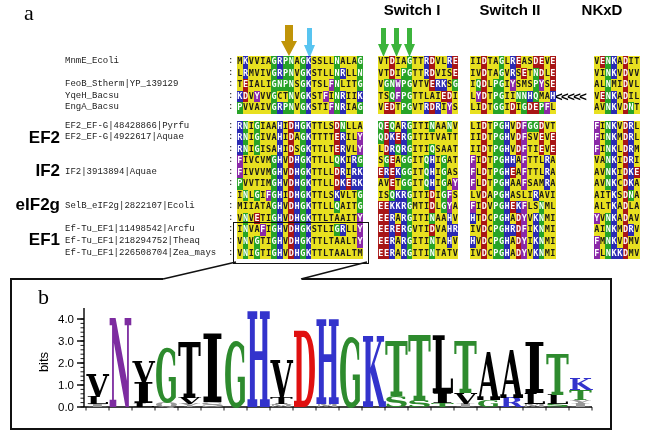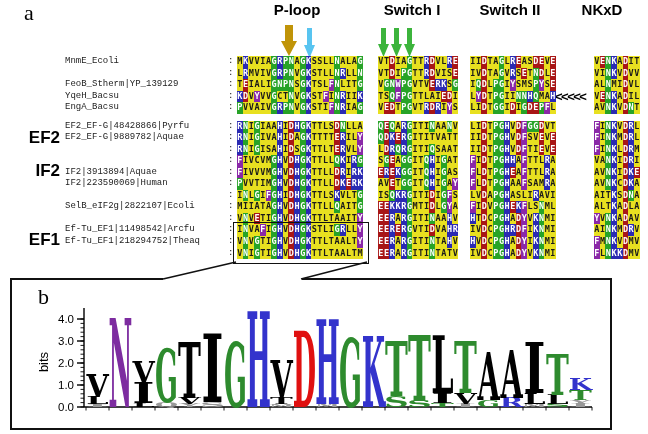--- a/index.html
+++ b/index.html
@@ -40,35 +40,35 @@
   #logo-svg{position:absolute;left:0;top:0;}
   #arrows-svg,#overlay-svg{position:absolute;left:0;top:0;pointer-events:none;}
 </style>
 </head>
 <body>
 
 <div id="fig">
 
   <div id="panel-a-label">a</div>
 
-  <div class="region-header" id="hdr-ploop">P-loop</div>
   <div class="region-header" id="hdr-sw2">Switch II</div>
   <div class="region-header" id="hdr-sw1">Switch I</div>
   <div class="region-header" id="hdr-nkxd">NKxD</div>
 
   <svg id="arrows-svg" width="648" height="60">
     <polygon points="285,25 293,25 293,41 297,41 289,56 281,41 285,41" fill="#c09408"></polygon>
     <polygon points="307,28 312,28 312,45 315,45 309.5,58 304,45 307,45" fill="#58c4f0"></polygon>
     <polygon points="381,28 386,28 386,44 389,44 383.5,57 378,44 381,44" fill="#3cb43c"></polygon>
     <polygon points="394,28 399,28 399,44 402,44 396.5,57 391,44 394,44" fill="#3cb43c"></polygon>
     <polygon points="407,28 412,28 412,44 415,44 409.5,57 404,44 407,44" fill="#3cb43c"></polygon>
   </svg>
 
   <div class="group-label" id="grp-ef2">EF2</div>
   <div class="group-label" id="grp-if2">IF2</div>
+  <div class="group-label" id="grp-eif2g">eIF2g</div>
   <div class="group-label" id="grp-ef1">EF1</div>
 
   <div id="alignment">
       <div class="aln-row" style="top: 56px;">
         <span class="seq-name">MnmE_Ecoli</span>
         <span class="seq-colon">:</span>
         <span class="seq-block" style="left: 237px;"><span class="res" style="background: rgb(232, 224, 32); color: rgb(26, 26, 26);">M</span><span class="res" style="background: rgb(42, 42, 178); color: rgb(255, 255, 255);">K</span><span class="res" style="background: rgb(232, 224, 32); color: rgb(26, 26, 26);">V</span><span class="res" style="background: rgb(232, 224, 32); color: rgb(26, 26, 26);">V</span><span class="res" style="background: rgb(232, 224, 32); color: rgb(26, 26, 26);">I</span><span class="res" style="background: rgb(232, 224, 32); color: rgb(26, 26, 26);">A</span><span class="res" style="background: rgb(39, 163, 39); color: rgb(255, 255, 255);">G</span><span class="res" style="background: rgb(42, 42, 178); color: rgb(255, 255, 255);">R</span><span class="res" style="background: rgb(39, 163, 39); color: rgb(255, 255, 255);">P</span><span class="res" style="background: rgb(39, 163, 39); color: rgb(255, 255, 255);">N</span><span class="res" style="background: rgb(232, 224, 32); color: rgb(26, 26, 26);">A</span><span class="res" style="background: rgb(39, 163, 39); color: rgb(255, 255, 255);">G</span><span class="res" style="background: rgb(42, 42, 178); color: rgb(255, 255, 255);">K</span><span class="res" style="background: rgb(232, 224, 32); color: rgb(26, 26, 26);">S</span><span class="res" style="background: rgb(232, 224, 32); color: rgb(26, 26, 26);">S</span><span class="res" style="background: rgb(232, 224, 32); color: rgb(26, 26, 26);">L</span><span class="res" style="background: rgb(232, 224, 32); color: rgb(26, 26, 26);">L</span><span class="res" style="background: rgb(39, 163, 39); color: rgb(255, 255, 255);">N</span><span class="res" style="background: rgb(232, 224, 32); color: rgb(26, 26, 26);">A</span><span class="res" style="background: rgb(232, 224, 32); color: rgb(26, 26, 26);">L</span><span class="res" style="background: rgb(232, 224, 32); color: rgb(26, 26, 26);">A</span><span class="res" style="background: rgb(39, 163, 39); color: rgb(255, 255, 255);">G</span></span>
         <span class="seq-block" style="left: 378px;"><span class="res" style="background: rgb(232, 224, 32); color: rgb(26, 26, 26);">V</span><span class="res" style="background: rgb(232, 224, 32); color: rgb(26, 26, 26);">T</span><span class="res" style="background: rgb(168, 22, 22); color: rgb(255, 255, 255);">D</span><span class="res" style="background: rgb(232, 224, 32); color: rgb(26, 26, 26);">I</span><span class="res" style="background: rgb(232, 224, 32); color: rgb(26, 26, 26);">A</span><span class="res" style="background: rgb(39, 163, 39); color: rgb(255, 255, 255);">G</span><span class="res" style="background: rgb(232, 224, 32); color: rgb(26, 26, 26);">T</span><span class="res" style="background: rgb(232, 224, 32); color: rgb(26, 26, 26);">T</span><span class="res" style="background: rgb(42, 42, 178); color: rgb(255, 255, 255);">R</span><span class="res" style="background: rgb(168, 22, 22); color: rgb(255, 255, 255);">D</span><span class="res" style="background: rgb(232, 224, 32); color: rgb(26, 26, 26);">V</span><span class="res" style="background: rgb(232, 224, 32); color: rgb(26, 26, 26);">L</span><span class="res" style="background: rgb(42, 42, 178); color: rgb(255, 255, 255);">R</span><span class="res" style="background: rgb(168, 22, 22); color: rgb(255, 255, 255);">E</span></span>
         <span class="seq-block" style="left: 470px;"><span class="res" style="background: rgb(232, 224, 32); color: rgb(26, 26, 26);">I</span><span class="res" style="background: rgb(232, 224, 32); color: rgb(26, 26, 26);">I</span><span class="res" style="background: rgb(168, 22, 22); color: rgb(255, 255, 255);">D</span><span class="res" style="background: rgb(232, 224, 32); color: rgb(26, 26, 26);">T</span><span class="res" style="background: rgb(232, 224, 32); color: rgb(26, 26, 26);">A</span><span class="res" style="background: rgb(39, 163, 39); color: rgb(255, 255, 255);">G</span><span class="res" style="background: rgb(232, 224, 32); color: rgb(26, 26, 26);">L</span><span class="res" style="background: rgb(42, 42, 178); color: rgb(255, 255, 255);">R</span><span class="res" style="background: rgb(168, 22, 22); color: rgb(255, 255, 255);">E</span><span class="res" style="background: rgb(232, 224, 32); color: rgb(26, 26, 26);">A</span><span class="res" style="background: rgb(232, 224, 32); color: rgb(26, 26, 26);">S</span><span class="res" style="background: rgb(168, 22, 22); color: rgb(255, 255, 255);">D</span><span class="res" style="background: rgb(168, 22, 22); color: rgb(255, 255, 255);">E</span><span class="res" style="background: rgb(232, 224, 32); color: rgb(26, 26, 26);">V</span><span class="res" style="background: rgb(168, 22, 22); color: rgb(255, 255, 255);">E</span></span>
         <span class="seq-block" style="left: 594px;"><span class="res" style="background: rgb(232, 224, 32); color: rgb(26, 26, 26);">V</span><span class="res" style="background: rgb(168, 22, 22); color: rgb(255, 255, 255);">E</span><span class="res" style="background: rgb(39, 163, 39); color: rgb(255, 255, 255);">N</span><span class="res" style="background: rgb(42, 42, 178); color: rgb(255, 255, 255);">K</span><span class="res" style="background: rgb(232, 224, 32); color: rgb(26, 26, 26);">A</span><span class="res" style="background: rgb(168, 22, 22); color: rgb(255, 255, 255);">D</span><span class="res" style="background: rgb(232, 224, 32); color: rgb(26, 26, 26);">I</span><span class="res" style="background: rgb(232, 224, 32); color: rgb(26, 26, 26);">T</span></span>
@@ -107,21 +107,21 @@
       </div>
       <div class="aln-row" style="top: 120.5px;">
         <span class="seq-name">EF2_EF-G|48428866|Pyrfu</span>
         <span class="seq-colon">:</span>
         <span class="seq-block" style="left: 237px;"><span class="res" style="background: rgb(42, 42, 178); color: rgb(255, 255, 255);">R</span><span class="res" style="background: rgb(39, 163, 39); color: rgb(255, 255, 255);">N</span><span class="res" style="background: rgb(232, 224, 32); color: rgb(26, 26, 26);">I</span><span class="res" style="background: rgb(39, 163, 39); color: rgb(255, 255, 255);">G</span><span class="res" style="background: rgb(232, 224, 32); color: rgb(26, 26, 26);">I</span><span class="res" style="background: rgb(232, 224, 32); color: rgb(26, 26, 26);">A</span><span class="res" style="background: rgb(232, 224, 32); color: rgb(26, 26, 26);">A</span><span class="res" style="background: rgb(42, 42, 178); color: rgb(255, 255, 255);">H</span><span class="res" style="background: rgb(232, 224, 32); color: rgb(26, 26, 26);">I</span><span class="res" style="background: rgb(168, 22, 22); color: rgb(255, 255, 255);">D</span><span class="res" style="background: rgb(42, 42, 178); color: rgb(255, 255, 255);">H</span><span class="res" style="background: rgb(39, 163, 39); color: rgb(255, 255, 255);">G</span><span class="res" style="background: rgb(42, 42, 178); color: rgb(255, 255, 255);">K</span><span class="res" style="background: rgb(232, 224, 32); color: rgb(26, 26, 26);">T</span><span class="res" style="background: rgb(232, 224, 32); color: rgb(26, 26, 26);">T</span><span class="res" style="background: rgb(232, 224, 32); color: rgb(26, 26, 26);">L</span><span class="res" style="background: rgb(232, 224, 32); color: rgb(26, 26, 26);">S</span><span class="res" style="background: rgb(168, 22, 22); color: rgb(255, 255, 255);">D</span><span class="res" style="background: rgb(39, 163, 39); color: rgb(255, 255, 255);">N</span><span class="res" style="background: rgb(232, 224, 32); color: rgb(26, 26, 26);">L</span><span class="res" style="background: rgb(232, 224, 32); color: rgb(26, 26, 26);">L</span><span class="res" style="background: rgb(232, 224, 32); color: rgb(26, 26, 26);">A</span></span>
         <span class="seq-block" style="left: 378px;"><span class="res" style="background: rgb(39, 163, 39); color: rgb(255, 255, 255);">Q</span><span class="res" style="background: rgb(168, 22, 22); color: rgb(255, 255, 255);">E</span><span class="res" style="background: rgb(39, 163, 39); color: rgb(255, 255, 255);">Q</span><span class="res" style="background: rgb(232, 224, 32); color: rgb(26, 26, 26);">A</span><span class="res" style="background: rgb(42, 42, 178); color: rgb(255, 255, 255);">R</span><span class="res" style="background: rgb(39, 163, 39); color: rgb(255, 255, 255);">G</span><span class="res" style="background: rgb(232, 224, 32); color: rgb(26, 26, 26);">I</span><span class="res" style="background: rgb(232, 224, 32); color: rgb(26, 26, 26);">T</span><span class="res" style="background: rgb(232, 224, 32); color: rgb(26, 26, 26);">I</span><span class="res" style="background: rgb(39, 163, 39); color: rgb(255, 255, 255);">N</span><span class="res" style="background: rgb(232, 224, 32); color: rgb(26, 26, 26);">A</span><span class="res" style="background: rgb(232, 224, 32); color: rgb(26, 26, 26);">A</span><span class="res" style="background: rgb(39, 163, 39); color: rgb(255, 255, 255);">N</span><span class="res" style="background: rgb(232, 224, 32); color: rgb(26, 26, 26);">V</span></span>
         <span class="seq-block" style="left: 470px;"><span class="res" style="background: rgb(232, 224, 32); color: rgb(26, 26, 26);">L</span><span class="res" style="background: rgb(232, 224, 32); color: rgb(26, 26, 26);">I</span><span class="res" style="background: rgb(168, 22, 22); color: rgb(255, 255, 255);">D</span><span class="res" style="background: rgb(232, 224, 32); color: rgb(26, 26, 26);">T</span><span class="res" style="background: rgb(39, 163, 39); color: rgb(255, 255, 255);">P</span><span class="res" style="background: rgb(39, 163, 39); color: rgb(255, 255, 255);">G</span><span class="res" style="background: rgb(42, 42, 178); color: rgb(255, 255, 255);">H</span><span class="res" style="background: rgb(232, 224, 32); color: rgb(26, 26, 26);">V</span><span class="res" style="background: rgb(168, 22, 22); color: rgb(255, 255, 255);">D</span><span class="res" style="background: rgb(138, 40, 168); color: rgb(255, 255, 255);">F</span><span class="res" style="background: rgb(39, 163, 39); color: rgb(255, 255, 255);">G</span><span class="res" style="background: rgb(39, 163, 39); color: rgb(255, 255, 255);">G</span><span class="res" style="background: rgb(168, 22, 22); color: rgb(255, 255, 255);">D</span><span class="res" style="background: rgb(232, 224, 32); color: rgb(26, 26, 26);">V</span><span class="res" style="background: rgb(232, 224, 32); color: rgb(26, 26, 26);">T</span></span>
         <span class="seq-block" style="left: 594px;"><span class="res" style="background: rgb(138, 40, 168); color: rgb(255, 255, 255);">F</span><span class="res" style="background: rgb(232, 224, 32); color: rgb(26, 26, 26);">I</span><span class="res" style="background: rgb(39, 163, 39); color: rgb(255, 255, 255);">N</span><span class="res" style="background: rgb(42, 42, 178); color: rgb(255, 255, 255);">K</span><span class="res" style="background: rgb(232, 224, 32); color: rgb(26, 26, 26);">V</span><span class="res" style="background: rgb(168, 22, 22); color: rgb(255, 255, 255);">D</span><span class="res" style="background: rgb(42, 42, 178); color: rgb(255, 255, 255);">R</span><span class="res" style="background: rgb(232, 224, 32); color: rgb(26, 26, 26);">L</span></span>
       </div>
       <div class="aln-row" style="top: 132.05px;">
-        <span class="seq-name">EF2_EF-G|9889782|Aquae</span>
+        <span class="seq-name">EF2_EF-G|4922617|Aquae</span>
         <span class="seq-colon">:</span>
         <span class="seq-block" style="left: 237px;"><span class="res" style="background: rgb(42, 42, 178); color: rgb(255, 255, 255);">R</span><span class="res" style="background: rgb(39, 163, 39); color: rgb(255, 255, 255);">N</span><span class="res" style="background: rgb(232, 224, 32); color: rgb(26, 26, 26);">I</span><span class="res" style="background: rgb(39, 163, 39); color: rgb(255, 255, 255);">G</span><span class="res" style="background: rgb(232, 224, 32); color: rgb(26, 26, 26);">I</span><span class="res" style="background: rgb(232, 224, 32); color: rgb(26, 26, 26);">V</span><span class="res" style="background: rgb(232, 224, 32); color: rgb(26, 26, 26);">A</span><span class="res" style="background: rgb(42, 42, 178); color: rgb(255, 255, 255);">H</span><span class="res" style="background: rgb(232, 224, 32); color: rgb(26, 26, 26);">I</span><span class="res" style="background: rgb(168, 22, 22); color: rgb(255, 255, 255);">D</span><span class="res" style="background: rgb(232, 224, 32); color: rgb(26, 26, 26);">A</span><span class="res" style="background: rgb(39, 163, 39); color: rgb(255, 255, 255);">G</span><span class="res" style="background: rgb(42, 42, 178); color: rgb(255, 255, 255);">K</span><span class="res" style="background: rgb(232, 224, 32); color: rgb(26, 26, 26);">T</span><span class="res" style="background: rgb(232, 224, 32); color: rgb(26, 26, 26);">T</span><span class="res" style="background: rgb(232, 224, 32); color: rgb(26, 26, 26);">T</span><span class="res" style="background: rgb(232, 224, 32); color: rgb(26, 26, 26);">T</span><span class="res" style="background: rgb(168, 22, 22); color: rgb(255, 255, 255);">E</span><span class="res" style="background: rgb(42, 42, 178); color: rgb(255, 255, 255);">R</span><span class="res" style="background: rgb(232, 224, 32); color: rgb(26, 26, 26);">I</span><span class="res" style="background: rgb(232, 224, 32); color: rgb(26, 26, 26);">L</span><span class="res" style="background: rgb(138, 40, 168); color: rgb(255, 255, 255);">Y</span></span>
         <span class="seq-block" style="left: 378px;"><span class="res" style="background: rgb(39, 163, 39); color: rgb(255, 255, 255);">Q</span><span class="res" style="background: rgb(168, 22, 22); color: rgb(255, 255, 255);">D</span><span class="res" style="background: rgb(42, 42, 178); color: rgb(255, 255, 255);">K</span><span class="res" style="background: rgb(168, 22, 22); color: rgb(255, 255, 255);">E</span><span class="res" style="background: rgb(42, 42, 178); color: rgb(255, 255, 255);">R</span><span class="res" style="background: rgb(39, 163, 39); color: rgb(255, 255, 255);">G</span><span class="res" style="background: rgb(232, 224, 32); color: rgb(26, 26, 26);">I</span><span class="res" style="background: rgb(232, 224, 32); color: rgb(26, 26, 26);">T</span><span class="res" style="background: rgb(232, 224, 32); color: rgb(26, 26, 26);">I</span><span class="res" style="background: rgb(232, 224, 32); color: rgb(26, 26, 26);">T</span><span class="res" style="background: rgb(232, 224, 32); color: rgb(26, 26, 26);">V</span><span class="res" style="background: rgb(232, 224, 32); color: rgb(26, 26, 26);">A</span><span class="res" style="background: rgb(232, 224, 32); color: rgb(26, 26, 26);">T</span><span class="res" style="background: rgb(232, 224, 32); color: rgb(26, 26, 26);">T</span></span>
         <span class="seq-block" style="left: 470px;"><span class="res" style="background: rgb(232, 224, 32); color: rgb(26, 26, 26);">I</span><span class="res" style="background: rgb(232, 224, 32); color: rgb(26, 26, 26);">I</span><span class="res" style="background: rgb(168, 22, 22); color: rgb(255, 255, 255);">D</span><span class="res" style="background: rgb(232, 224, 32); color: rgb(26, 26, 26);">T</span><span class="res" style="background: rgb(39, 163, 39); color: rgb(255, 255, 255);">P</span><span class="res" style="background: rgb(39, 163, 39); color: rgb(255, 255, 255);">G</span><span class="res" style="background: rgb(42, 42, 178); color: rgb(255, 255, 255);">H</span><span class="res" style="background: rgb(232, 224, 32); color: rgb(26, 26, 26);">V</span><span class="res" style="background: rgb(168, 22, 22); color: rgb(255, 255, 255);">D</span><span class="res" style="background: rgb(138, 40, 168); color: rgb(255, 255, 255);">F</span><span class="res" style="background: rgb(232, 224, 32); color: rgb(26, 26, 26);">S</span><span class="res" style="background: rgb(232, 224, 32); color: rgb(26, 26, 26);">V</span><span class="res" style="background: rgb(168, 22, 22); color: rgb(255, 255, 255);">E</span><span class="res" style="background: rgb(232, 224, 32); color: rgb(26, 26, 26);">V</span><span class="res" style="background: rgb(168, 22, 22); color: rgb(255, 255, 255);">E</span></span>
         <span class="seq-block" style="left: 594px;"><span class="res" style="background: rgb(138, 40, 168); color: rgb(255, 255, 255);">F</span><span class="res" style="background: rgb(232, 224, 32); color: rgb(26, 26, 26);">I</span><span class="res" style="background: rgb(39, 163, 39); color: rgb(255, 255, 255);">N</span><span class="res" style="background: rgb(42, 42, 178); color: rgb(255, 255, 255);">K</span><span class="res" style="background: rgb(232, 224, 32); color: rgb(26, 26, 26);">M</span><span class="res" style="background: rgb(168, 22, 22); color: rgb(255, 255, 255);">D</span><span class="res" style="background: rgb(42, 42, 178); color: rgb(255, 255, 255);">R</span><span class="res" style="background: rgb(232, 224, 32); color: rgb(26, 26, 26);">L</span></span>
       </div>
       <div class="aln-row" style="top: 143.6px;">
         <span class="seq-colon">:</span>
         <span class="seq-block" style="left: 237px;"><span class="res" style="background: rgb(42, 42, 178); color: rgb(255, 255, 255);">R</span><span class="res" style="background: rgb(39, 163, 39); color: rgb(255, 255, 255);">N</span><span class="res" style="background: rgb(232, 224, 32); color: rgb(26, 26, 26);">I</span><span class="res" style="background: rgb(39, 163, 39); color: rgb(255, 255, 255);">G</span><span class="res" style="background: rgb(232, 224, 32); color: rgb(26, 26, 26);">I</span><span class="res" style="background: rgb(232, 224, 32); color: rgb(26, 26, 26);">S</span><span class="res" style="background: rgb(232, 224, 32); color: rgb(26, 26, 26);">A</span><span class="res" style="background: rgb(42, 42, 178); color: rgb(255, 255, 255);">H</span><span class="res" style="background: rgb(232, 224, 32); color: rgb(26, 26, 26);">I</span><span class="res" style="background: rgb(168, 22, 22); color: rgb(255, 255, 255);">D</span><span class="res" style="background: rgb(232, 224, 32); color: rgb(26, 26, 26);">S</span><span class="res" style="background: rgb(39, 163, 39); color: rgb(255, 255, 255);">G</span><span class="res" style="background: rgb(42, 42, 178); color: rgb(255, 255, 255);">K</span><span class="res" style="background: rgb(232, 224, 32); color: rgb(26, 26, 26);">T</span><span class="res" style="background: rgb(232, 224, 32); color: rgb(26, 26, 26);">T</span><span class="res" style="background: rgb(232, 224, 32); color: rgb(26, 26, 26);">L</span><span class="res" style="background: rgb(232, 224, 32); color: rgb(26, 26, 26);">T</span><span class="res" style="background: rgb(168, 22, 22); color: rgb(255, 255, 255);">E</span><span class="res" style="background: rgb(42, 42, 178); color: rgb(255, 255, 255);">R</span><span class="res" style="background: rgb(232, 224, 32); color: rgb(26, 26, 26);">V</span><span class="res" style="background: rgb(232, 224, 32); color: rgb(26, 26, 26);">L</span><span class="res" style="background: rgb(138, 40, 168); color: rgb(255, 255, 255);">Y</span></span>
         <span class="seq-block" style="left: 378px;"><span class="res" style="background: rgb(232, 224, 32); color: rgb(26, 26, 26);">L</span><span class="res" style="background: rgb(168, 22, 22); color: rgb(255, 255, 255);">D</span><span class="res" style="background: rgb(42, 42, 178); color: rgb(255, 255, 255);">R</span><span class="res" style="background: rgb(39, 163, 39); color: rgb(255, 255, 255);">Q</span><span class="res" style="background: rgb(42, 42, 178); color: rgb(255, 255, 255);">R</span><span class="res" style="background: rgb(39, 163, 39); color: rgb(255, 255, 255);">G</span><span class="res" style="background: rgb(232, 224, 32); color: rgb(26, 26, 26);">I</span><span class="res" style="background: rgb(232, 224, 32); color: rgb(26, 26, 26);">T</span><span class="res" style="background: rgb(232, 224, 32); color: rgb(26, 26, 26);">I</span><span class="res" style="background: rgb(39, 163, 39); color: rgb(255, 255, 255);">Q</span><span class="res" style="background: rgb(232, 224, 32); color: rgb(26, 26, 26);">S</span><span class="res" style="background: rgb(232, 224, 32); color: rgb(26, 26, 26);">A</span><span class="res" style="background: rgb(232, 224, 32); color: rgb(26, 26, 26);">A</span><span class="res" style="background: rgb(232, 224, 32); color: rgb(26, 26, 26);">T</span></span>
@@ -137,21 +137,20 @@
       </div>
       <div class="aln-row" style="top: 166.7px;">
         <span class="seq-name">IF2|3913894|Aquae</span>
         <span class="seq-colon">:</span>
         <span class="seq-block" style="left: 237px;"><span class="res" style="background: rgb(138, 40, 168); color: rgb(255, 255, 255);">F</span><span class="res" style="background: rgb(232, 224, 32); color: rgb(26, 26, 26);">I</span><span class="res" style="background: rgb(232, 224, 32); color: rgb(26, 26, 26);">V</span><span class="res" style="background: rgb(232, 224, 32); color: rgb(26, 26, 26);">V</span><span class="res" style="background: rgb(232, 224, 32); color: rgb(26, 26, 26);">V</span><span class="res" style="background: rgb(232, 224, 32); color: rgb(26, 26, 26);">M</span><span class="res" style="background: rgb(39, 163, 39); color: rgb(255, 255, 255);">G</span><span class="res" style="background: rgb(42, 42, 178); color: rgb(255, 255, 255);">H</span><span class="res" style="background: rgb(232, 224, 32); color: rgb(26, 26, 26);">V</span><span class="res" style="background: rgb(168, 22, 22); color: rgb(255, 255, 255);">D</span><span class="res" style="background: rgb(42, 42, 178); color: rgb(255, 255, 255);">H</span><span class="res" style="background: rgb(39, 163, 39); color: rgb(255, 255, 255);">G</span><span class="res" style="background: rgb(42, 42, 178); color: rgb(255, 255, 255);">K</span><span class="res" style="background: rgb(232, 224, 32); color: rgb(26, 26, 26);">T</span><span class="res" style="background: rgb(232, 224, 32); color: rgb(26, 26, 26);">T</span><span class="res" style="background: rgb(232, 224, 32); color: rgb(26, 26, 26);">L</span><span class="res" style="background: rgb(232, 224, 32); color: rgb(26, 26, 26);">L</span><span class="res" style="background: rgb(168, 22, 22); color: rgb(255, 255, 255);">D</span><span class="res" style="background: rgb(42, 42, 178); color: rgb(255, 255, 255);">R</span><span class="res" style="background: rgb(232, 224, 32); color: rgb(26, 26, 26);">I</span><span class="res" style="background: rgb(42, 42, 178); color: rgb(255, 255, 255);">R</span><span class="res" style="background: rgb(42, 42, 178); color: rgb(255, 255, 255);">K</span></span>
         <span class="seq-block" style="left: 378px;"><span class="res" style="background: rgb(168, 22, 22); color: rgb(255, 255, 255);">E</span><span class="res" style="background: rgb(42, 42, 178); color: rgb(255, 255, 255);">R</span><span class="res" style="background: rgb(168, 22, 22); color: rgb(255, 255, 255);">E</span><span class="res" style="background: rgb(42, 42, 178); color: rgb(255, 255, 255);">K</span><span class="res" style="background: rgb(39, 163, 39); color: rgb(255, 255, 255);">G</span><span class="res" style="background: rgb(39, 163, 39); color: rgb(255, 255, 255);">G</span><span class="res" style="background: rgb(232, 224, 32); color: rgb(26, 26, 26);">I</span><span class="res" style="background: rgb(232, 224, 32); color: rgb(26, 26, 26);">T</span><span class="res" style="background: rgb(39, 163, 39); color: rgb(255, 255, 255);">Q</span><span class="res" style="background: rgb(42, 42, 178); color: rgb(255, 255, 255);">H</span><span class="res" style="background: rgb(232, 224, 32); color: rgb(26, 26, 26);">I</span><span class="res" style="background: rgb(39, 163, 39); color: rgb(255, 255, 255);">G</span><span class="res" style="background: rgb(232, 224, 32); color: rgb(26, 26, 26);">A</span><span class="res" style="background: rgb(232, 224, 32); color: rgb(26, 26, 26);">S</span></span>
         <span class="seq-block" style="left: 470px;"><span class="res" style="background: rgb(138, 40, 168); color: rgb(255, 255, 255);">F</span><span class="res" style="background: rgb(232, 224, 32); color: rgb(26, 26, 26);">L</span><span class="res" style="background: rgb(168, 22, 22); color: rgb(255, 255, 255);">D</span><span class="res" style="background: rgb(232, 224, 32); color: rgb(26, 26, 26);">T</span><span class="res" style="background: rgb(39, 163, 39); color: rgb(255, 255, 255);">P</span><span class="res" style="background: rgb(39, 163, 39); color: rgb(255, 255, 255);">G</span><span class="res" style="background: rgb(42, 42, 178); color: rgb(255, 255, 255);">H</span><span class="res" style="background: rgb(168, 22, 22); color: rgb(255, 255, 255);">E</span><span class="res" style="background: rgb(232, 224, 32); color: rgb(26, 26, 26);">A</span><span class="res" style="background: rgb(138, 40, 168); color: rgb(255, 255, 255);">F</span><span class="res" style="background: rgb(232, 224, 32); color: rgb(26, 26, 26);">T</span><span class="res" style="background: rgb(232, 224, 32); color: rgb(26, 26, 26);">T</span><span class="res" style="background: rgb(232, 224, 32); color: rgb(26, 26, 26);">L</span><span class="res" style="background: rgb(42, 42, 178); color: rgb(255, 255, 255);">R</span><span class="res" style="background: rgb(232, 224, 32); color: rgb(26, 26, 26);">A</span></span>
         <span class="seq-block" style="left: 594px;"><span class="res" style="background: rgb(232, 224, 32); color: rgb(26, 26, 26);">A</span><span class="res" style="background: rgb(232, 224, 32); color: rgb(26, 26, 26);">V</span><span class="res" style="background: rgb(39, 163, 39); color: rgb(255, 255, 255);">N</span><span class="res" style="background: rgb(42, 42, 178); color: rgb(255, 255, 255);">K</span><span class="res" style="background: rgb(232, 224, 32); color: rgb(26, 26, 26);">I</span><span class="res" style="background: rgb(168, 22, 22); color: rgb(255, 255, 255);">D</span><span class="res" style="background: rgb(42, 42, 178); color: rgb(255, 255, 255);">K</span><span class="res" style="background: rgb(168, 22, 22); color: rgb(255, 255, 255);">E</span></span>
       </div>
       <div class="aln-row" style="top: 178.25px;">
-        <span class="seq-name">IF2|223590069|Human</span>
         <span class="seq-colon">:</span>
         <span class="seq-block" style="left: 237px;"><span class="res" style="background: rgb(39, 163, 39); color: rgb(255, 255, 255);">P</span><span class="res" style="background: rgb(232, 224, 32); color: rgb(26, 26, 26);">V</span><span class="res" style="background: rgb(232, 224, 32); color: rgb(26, 26, 26);">V</span><span class="res" style="background: rgb(232, 224, 32); color: rgb(26, 26, 26);">T</span><span class="res" style="background: rgb(232, 224, 32); color: rgb(26, 26, 26);">I</span><span class="res" style="background: rgb(232, 224, 32); color: rgb(26, 26, 26);">M</span><span class="res" style="background: rgb(39, 163, 39); color: rgb(255, 255, 255);">G</span><span class="res" style="background: rgb(42, 42, 178); color: rgb(255, 255, 255);">H</span><span class="res" style="background: rgb(232, 224, 32); color: rgb(26, 26, 26);">V</span><span class="res" style="background: rgb(168, 22, 22); color: rgb(255, 255, 255);">D</span><span class="res" style="background: rgb(42, 42, 178); color: rgb(255, 255, 255);">H</span><span class="res" style="background: rgb(39, 163, 39); color: rgb(255, 255, 255);">G</span><span class="res" style="background: rgb(42, 42, 178); color: rgb(255, 255, 255);">K</span><span class="res" style="background: rgb(232, 224, 32); color: rgb(26, 26, 26);">T</span><span class="res" style="background: rgb(232, 224, 32); color: rgb(26, 26, 26);">T</span><span class="res" style="background: rgb(232, 224, 32); color: rgb(26, 26, 26);">L</span><span class="res" style="background: rgb(232, 224, 32); color: rgb(26, 26, 26);">L</span><span class="res" style="background: rgb(168, 22, 22); color: rgb(255, 255, 255);">D</span><span class="res" style="background: rgb(42, 42, 178); color: rgb(255, 255, 255);">K</span><span class="res" style="background: rgb(168, 22, 22); color: rgb(255, 255, 255);">E</span><span class="res" style="background: rgb(42, 42, 178); color: rgb(255, 255, 255);">R</span><span class="res" style="background: rgb(42, 42, 178); color: rgb(255, 255, 255);">K</span></span>
         <span class="seq-block" style="left: 378px;"><span class="res" style="background: rgb(232, 224, 32); color: rgb(26, 26, 26);">A</span><span class="res" style="background: rgb(232, 224, 32); color: rgb(26, 26, 26);">V</span><span class="res" style="background: rgb(168, 22, 22); color: rgb(255, 255, 255);">E</span><span class="res" style="background: rgb(232, 224, 32); color: rgb(26, 26, 26);">T</span><span class="res" style="background: rgb(39, 163, 39); color: rgb(255, 255, 255);">G</span><span class="res" style="background: rgb(39, 163, 39); color: rgb(255, 255, 255);">G</span><span class="res" style="background: rgb(232, 224, 32); color: rgb(26, 26, 26);">I</span><span class="res" style="background: rgb(232, 224, 32); color: rgb(26, 26, 26);">T</span><span class="res" style="background: rgb(39, 163, 39); color: rgb(255, 255, 255);">Q</span><span class="res" style="background: rgb(42, 42, 178); color: rgb(255, 255, 255);">H</span><span class="res" style="background: rgb(232, 224, 32); color: rgb(26, 26, 26);">I</span><span class="res" style="background: rgb(39, 163, 39); color: rgb(255, 255, 255);">G</span><span class="res" style="background: rgb(232, 224, 32); color: rgb(26, 26, 26);">A</span><span class="res" style="background: rgb(138, 40, 168); color: rgb(255, 255, 255);">Y</span></span>
         <span class="seq-block" style="left: 470px;"><span class="res" style="background: rgb(138, 40, 168); color: rgb(255, 255, 255);">F</span><span class="res" style="background: rgb(232, 224, 32); color: rgb(26, 26, 26);">L</span><span class="res" style="background: rgb(168, 22, 22); color: rgb(255, 255, 255);">D</span><span class="res" style="background: rgb(232, 224, 32); color: rgb(26, 26, 26);">T</span><span class="res" style="background: rgb(39, 163, 39); color: rgb(255, 255, 255);">P</span><span class="res" style="background: rgb(39, 163, 39); color: rgb(255, 255, 255);">G</span><span class="res" style="background: rgb(42, 42, 178); color: rgb(255, 255, 255);">H</span><span class="res" style="background: rgb(232, 224, 32); color: rgb(26, 26, 26);">A</span><span class="res" style="background: rgb(232, 224, 32); color: rgb(26, 26, 26);">A</span><span class="res" style="background: rgb(138, 40, 168); color: rgb(255, 255, 255);">F</span><span class="res" style="background: rgb(232, 224, 32); color: rgb(26, 26, 26);">S</span><span class="res" style="background: rgb(232, 224, 32); color: rgb(26, 26, 26);">A</span><span class="res" style="background: rgb(232, 224, 32); color: rgb(26, 26, 26);">M</span><span class="res" style="background: rgb(42, 42, 178); color: rgb(255, 255, 255);">R</span><span class="res" style="background: rgb(232, 224, 32); color: rgb(26, 26, 26);">A</span></span>
         <span class="seq-block" style="left: 594px;"><span class="res" style="background: rgb(232, 224, 32); color: rgb(26, 26, 26);">A</span><span class="res" style="background: rgb(232, 224, 32); color: rgb(26, 26, 26);">V</span><span class="res" style="background: rgb(39, 163, 39); color: rgb(255, 255, 255);">N</span><span class="res" style="background: rgb(42, 42, 178); color: rgb(255, 255, 255);">K</span><span class="res" style="background: rgb(232, 224, 32); color: rgb(26, 26, 26);">C</span><span class="res" style="background: rgb(168, 22, 22); color: rgb(255, 255, 255);">D</span><span class="res" style="background: rgb(42, 42, 178); color: rgb(255, 255, 255);">K</span><span class="res" style="background: rgb(232, 224, 32); color: rgb(26, 26, 26);">A</span></span>
       </div>
       <div class="aln-row" style="top: 189.8px;">
         <span class="seq-colon">:</span>
         <span class="seq-block" style="left: 237px;"><span class="res" style="background: rgb(232, 224, 32); color: rgb(26, 26, 26);">I</span><span class="res" style="background: rgb(39, 163, 39); color: rgb(255, 255, 255);">N</span><span class="res" style="background: rgb(232, 224, 32); color: rgb(26, 26, 26);">L</span><span class="res" style="background: rgb(39, 163, 39); color: rgb(255, 255, 255);">G</span><span class="res" style="background: rgb(232, 224, 32); color: rgb(26, 26, 26);">I</span><span class="res" style="background: rgb(138, 40, 168); color: rgb(255, 255, 255);">F</span><span class="res" style="background: rgb(39, 163, 39); color: rgb(255, 255, 255);">G</span><span class="res" style="background: rgb(42, 42, 178); color: rgb(255, 255, 255);">H</span><span class="res" style="background: rgb(232, 224, 32); color: rgb(26, 26, 26);">I</span><span class="res" style="background: rgb(168, 22, 22); color: rgb(255, 255, 255);">D</span><span class="res" style="background: rgb(42, 42, 178); color: rgb(255, 255, 255);">H</span><span class="res" style="background: rgb(39, 163, 39); color: rgb(255, 255, 255);">G</span><span class="res" style="background: rgb(42, 42, 178); color: rgb(255, 255, 255);">K</span><span class="res" style="background: rgb(232, 224, 32); color: rgb(26, 26, 26);">T</span><span class="res" style="background: rgb(232, 224, 32); color: rgb(26, 26, 26);">T</span><span class="res" style="background: rgb(232, 224, 32); color: rgb(26, 26, 26);">L</span><span class="res" style="background: rgb(232, 224, 32); color: rgb(26, 26, 26);">S</span><span class="res" style="background: rgb(42, 42, 178); color: rgb(255, 255, 255);">K</span><span class="res" style="background: rgb(232, 224, 32); color: rgb(26, 26, 26);">V</span><span class="res" style="background: rgb(232, 224, 32); color: rgb(26, 26, 26);">L</span><span class="res" style="background: rgb(232, 224, 32); color: rgb(26, 26, 26);">T</span><span class="res" style="background: rgb(39, 163, 39); color: rgb(255, 255, 255);">G</span></span>
         <span class="seq-block" style="left: 378px;"><span class="res" style="background: rgb(232, 224, 32); color: rgb(26, 26, 26);">I</span><span class="res" style="background: rgb(232, 224, 32); color: rgb(26, 26, 26);">S</span><span class="res" style="background: rgb(39, 163, 39); color: rgb(255, 255, 255);">Q</span><span class="res" style="background: rgb(42, 42, 178); color: rgb(255, 255, 255);">K</span><span class="res" style="background: rgb(42, 42, 178); color: rgb(255, 255, 255);">R</span><span class="res" style="background: rgb(39, 163, 39); color: rgb(255, 255, 255);">G</span><span class="res" style="background: rgb(232, 224, 32); color: rgb(26, 26, 26);">I</span><span class="res" style="background: rgb(232, 224, 32); color: rgb(26, 26, 26);">T</span><span class="res" style="background: rgb(232, 224, 32); color: rgb(26, 26, 26);">I</span><span class="res" style="background: rgb(168, 22, 22); color: rgb(255, 255, 255);">D</span><span class="res" style="background: rgb(232, 224, 32); color: rgb(26, 26, 26);">I</span><span class="res" style="background: rgb(39, 163, 39); color: rgb(255, 255, 255);">G</span><span class="res" style="background: rgb(138, 40, 168); color: rgb(255, 255, 255);">F</span><span class="res" style="background: rgb(232, 224, 32); color: rgb(26, 26, 26);">S</span></span>
@@ -183,20 +182,21 @@
       </div>
       <div class="aln-row" style="top: 236px;">
         <span class="seq-name">Ef-Tu_EF1|218294752|Theaq</span>
         <span class="seq-colon">:</span>
         <span class="seq-block" style="left: 237px;"><span class="res" style="background: rgb(232, 224, 32); color: rgb(26, 26, 26);">V</span><span class="res" style="background: rgb(39, 163, 39); color: rgb(255, 255, 255);">N</span><span class="res" style="background: rgb(232, 224, 32); color: rgb(26, 26, 26);">V</span><span class="res" style="background: rgb(39, 163, 39); color: rgb(255, 255, 255);">G</span><span class="res" style="background: rgb(232, 224, 32); color: rgb(26, 26, 26);">T</span><span class="res" style="background: rgb(232, 224, 32); color: rgb(26, 26, 26);">I</span><span class="res" style="background: rgb(39, 163, 39); color: rgb(255, 255, 255);">G</span><span class="res" style="background: rgb(42, 42, 178); color: rgb(255, 255, 255);">H</span><span class="res" style="background: rgb(232, 224, 32); color: rgb(26, 26, 26);">V</span><span class="res" style="background: rgb(168, 22, 22); color: rgb(255, 255, 255);">D</span><span class="res" style="background: rgb(42, 42, 178); color: rgb(255, 255, 255);">H</span><span class="res" style="background: rgb(39, 163, 39); color: rgb(255, 255, 255);">G</span><span class="res" style="background: rgb(42, 42, 178); color: rgb(255, 255, 255);">K</span><span class="res" style="background: rgb(232, 224, 32); color: rgb(26, 26, 26);">T</span><span class="res" style="background: rgb(232, 224, 32); color: rgb(26, 26, 26);">T</span><span class="res" style="background: rgb(232, 224, 32); color: rgb(26, 26, 26);">L</span><span class="res" style="background: rgb(232, 224, 32); color: rgb(26, 26, 26);">T</span><span class="res" style="background: rgb(232, 224, 32); color: rgb(26, 26, 26);">A</span><span class="res" style="background: rgb(232, 224, 32); color: rgb(26, 26, 26);">A</span><span class="res" style="background: rgb(232, 224, 32); color: rgb(26, 26, 26);">L</span><span class="res" style="background: rgb(232, 224, 32); color: rgb(26, 26, 26);">T</span><span class="res" style="background: rgb(138, 40, 168); color: rgb(255, 255, 255);">Y</span></span>
         <span class="seq-block" style="left: 378px;"><span class="res" style="background: rgb(168, 22, 22); color: rgb(255, 255, 255);">E</span><span class="res" style="background: rgb(168, 22, 22); color: rgb(255, 255, 255);">E</span><span class="res" style="background: rgb(42, 42, 178); color: rgb(255, 255, 255);">R</span><span class="res" style="background: rgb(232, 224, 32); color: rgb(26, 26, 26);">A</span><span class="res" style="background: rgb(42, 42, 178); color: rgb(255, 255, 255);">R</span><span class="res" style="background: rgb(39, 163, 39); color: rgb(255, 255, 255);">G</span><span class="res" style="background: rgb(232, 224, 32); color: rgb(26, 26, 26);">I</span><span class="res" style="background: rgb(232, 224, 32); color: rgb(26, 26, 26);">T</span><span class="res" style="background: rgb(232, 224, 32); color: rgb(26, 26, 26);">I</span><span class="res" style="background: rgb(39, 163, 39); color: rgb(255, 255, 255);">N</span><span class="res" style="background: rgb(232, 224, 32); color: rgb(26, 26, 26);">T</span><span class="res" style="background: rgb(232, 224, 32); color: rgb(26, 26, 26);">A</span><span class="res" style="background: rgb(42, 42, 178); color: rgb(255, 255, 255);">H</span><span class="res" style="background: rgb(232, 224, 32); color: rgb(26, 26, 26);">V</span></span>
         <span class="seq-block" style="left: 470px;"><span class="res" style="background: rgb(42, 42, 178); color: rgb(255, 255, 255);">H</span><span class="res" style="background: rgb(232, 224, 32); color: rgb(26, 26, 26);">V</span><span class="res" style="background: rgb(168, 22, 22); color: rgb(255, 255, 255);">D</span><span class="res" style="background: rgb(232, 224, 32); color: rgb(26, 26, 26);">C</span><span class="res" style="background: rgb(39, 163, 39); color: rgb(255, 255, 255);">P</span><span class="res" style="background: rgb(39, 163, 39); color: rgb(255, 255, 255);">G</span><span class="res" style="background: rgb(42, 42, 178); color: rgb(255, 255, 255);">H</span><span class="res" style="background: rgb(232, 224, 32); color: rgb(26, 26, 26);">A</span><span class="res" style="background: rgb(168, 22, 22); color: rgb(255, 255, 255);">D</span><span class="res" style="background: rgb(138, 40, 168); color: rgb(255, 255, 255);">Y</span><span class="res" style="background: rgb(232, 224, 32); color: rgb(26, 26, 26);">I</span><span class="res" style="background: rgb(42, 42, 178); color: rgb(255, 255, 255);">K</span><span class="res" style="background: rgb(39, 163, 39); color: rgb(255, 255, 255);">N</span><span class="res" style="background: rgb(232, 224, 32); color: rgb(26, 26, 26);">M</span><span class="res" style="background: rgb(232, 224, 32); color: rgb(26, 26, 26);">I</span></span>
         <span class="seq-block" style="left: 594px;"><span class="res" style="background: rgb(138, 40, 168); color: rgb(255, 255, 255);">F</span><span class="res" style="background: rgb(232, 224, 32); color: rgb(26, 26, 26);">M</span><span class="res" style="background: rgb(39, 163, 39); color: rgb(255, 255, 255);">N</span><span class="res" style="background: rgb(42, 42, 178); color: rgb(255, 255, 255);">K</span><span class="res" style="background: rgb(232, 224, 32); color: rgb(26, 26, 26);">V</span><span class="res" style="background: rgb(168, 22, 22); color: rgb(255, 255, 255);">D</span><span class="res" style="background: rgb(232, 224, 32); color: rgb(26, 26, 26);">M</span><span class="res" style="background: rgb(232, 224, 32); color: rgb(26, 26, 26);">V</span></span>
       </div>
       <div class="aln-row" style="top: 247.55px;">
+        <span class="seq-name">Ef-Tu_EF1|226508704|Zea_mays</span>
         <span class="seq-colon">:</span>
         <span class="seq-block" style="left: 237px;"><span class="res" style="background: rgb(232, 224, 32); color: rgb(26, 26, 26);">V</span><span class="res" style="background: rgb(39, 163, 39); color: rgb(255, 255, 255);">N</span><span class="res" style="background: rgb(232, 224, 32); color: rgb(26, 26, 26);">I</span><span class="res" style="background: rgb(39, 163, 39); color: rgb(255, 255, 255);">G</span><span class="res" style="background: rgb(232, 224, 32); color: rgb(26, 26, 26);">T</span><span class="res" style="background: rgb(232, 224, 32); color: rgb(26, 26, 26);">I</span><span class="res" style="background: rgb(39, 163, 39); color: rgb(255, 255, 255);">G</span><span class="res" style="background: rgb(42, 42, 178); color: rgb(255, 255, 255);">H</span><span class="res" style="background: rgb(232, 224, 32); color: rgb(26, 26, 26);">V</span><span class="res" style="background: rgb(168, 22, 22); color: rgb(255, 255, 255);">D</span><span class="res" style="background: rgb(42, 42, 178); color: rgb(255, 255, 255);">H</span><span class="res" style="background: rgb(39, 163, 39); color: rgb(255, 255, 255);">G</span><span class="res" style="background: rgb(42, 42, 178); color: rgb(255, 255, 255);">K</span><span class="res" style="background: rgb(232, 224, 32); color: rgb(26, 26, 26);">T</span><span class="res" style="background: rgb(232, 224, 32); color: rgb(26, 26, 26);">T</span><span class="res" style="background: rgb(232, 224, 32); color: rgb(26, 26, 26);">L</span><span class="res" style="background: rgb(232, 224, 32); color: rgb(26, 26, 26);">T</span><span class="res" style="background: rgb(232, 224, 32); color: rgb(26, 26, 26);">A</span><span class="res" style="background: rgb(232, 224, 32); color: rgb(26, 26, 26);">A</span><span class="res" style="background: rgb(232, 224, 32); color: rgb(26, 26, 26);">L</span><span class="res" style="background: rgb(232, 224, 32); color: rgb(26, 26, 26);">T</span><span class="res" style="background: rgb(232, 224, 32); color: rgb(26, 26, 26);">M</span></span>
         <span class="seq-block" style="left: 378px;"><span class="res" style="background: rgb(168, 22, 22); color: rgb(255, 255, 255);">E</span><span class="res" style="background: rgb(168, 22, 22); color: rgb(255, 255, 255);">E</span><span class="res" style="background: rgb(42, 42, 178); color: rgb(255, 255, 255);">R</span><span class="res" style="background: rgb(232, 224, 32); color: rgb(26, 26, 26);">A</span><span class="res" style="background: rgb(42, 42, 178); color: rgb(255, 255, 255);">R</span><span class="res" style="background: rgb(39, 163, 39); color: rgb(255, 255, 255);">G</span><span class="res" style="background: rgb(232, 224, 32); color: rgb(26, 26, 26);">I</span><span class="res" style="background: rgb(232, 224, 32); color: rgb(26, 26, 26);">T</span><span class="res" style="background: rgb(232, 224, 32); color: rgb(26, 26, 26);">I</span><span class="res" style="background: rgb(39, 163, 39); color: rgb(255, 255, 255);">N</span><span class="res" style="background: rgb(232, 224, 32); color: rgb(26, 26, 26);">T</span><span class="res" style="background: rgb(232, 224, 32); color: rgb(26, 26, 26);">A</span><span class="res" style="background: rgb(232, 224, 32); color: rgb(26, 26, 26);">T</span><span class="res" style="background: rgb(232, 224, 32); color: rgb(26, 26, 26);">V</span></span>
         <span class="seq-block" style="left: 470px;"><span class="res" style="background: rgb(232, 224, 32); color: rgb(26, 26, 26);">I</span><span class="res" style="background: rgb(232, 224, 32); color: rgb(26, 26, 26);">V</span><span class="res" style="background: rgb(168, 22, 22); color: rgb(255, 255, 255);">D</span><span class="res" style="background: rgb(232, 224, 32); color: rgb(26, 26, 26);">C</span><span class="res" style="background: rgb(39, 163, 39); color: rgb(255, 255, 255);">P</span><span class="res" style="background: rgb(39, 163, 39); color: rgb(255, 255, 255);">G</span><span class="res" style="background: rgb(42, 42, 178); color: rgb(255, 255, 255);">H</span><span class="res" style="background: rgb(232, 224, 32); color: rgb(26, 26, 26);">A</span><span class="res" style="background: rgb(168, 22, 22); color: rgb(255, 255, 255);">D</span><span class="res" style="background: rgb(138, 40, 168); color: rgb(255, 255, 255);">Y</span><span class="res" style="background: rgb(232, 224, 32); color: rgb(26, 26, 26);">V</span><span class="res" style="background: rgb(42, 42, 178); color: rgb(255, 255, 255);">K</span><span class="res" style="background: rgb(39, 163, 39); color: rgb(255, 255, 255);">N</span><span class="res" style="background: rgb(232, 224, 32); color: rgb(26, 26, 26);">M</span><span class="res" style="background: rgb(232, 224, 32); color: rgb(26, 26, 26);">I</span></span>
         <span class="seq-block" style="left: 594px;"><span class="res" style="background: rgb(138, 40, 168); color: rgb(255, 255, 255);">F</span><span class="res" style="background: rgb(232, 224, 32); color: rgb(26, 26, 26);">L</span><span class="res" style="background: rgb(39, 163, 39); color: rgb(255, 255, 255);">N</span><span class="res" style="background: rgb(42, 42, 178); color: rgb(255, 255, 255);">K</span><span class="res" style="background: rgb(42, 42, 178); color: rgb(255, 255, 255);">K</span><span class="res" style="background: rgb(168, 22, 22); color: rgb(255, 255, 255);">D</span><span class="res" style="background: rgb(232, 224, 32); color: rgb(26, 26, 26);">M</span><span class="res" style="background: rgb(232, 224, 32); color: rgb(26, 26, 26);">V</span></span>
       </div>
     </div>
 
   <div id="highlight-box"></div>
 

